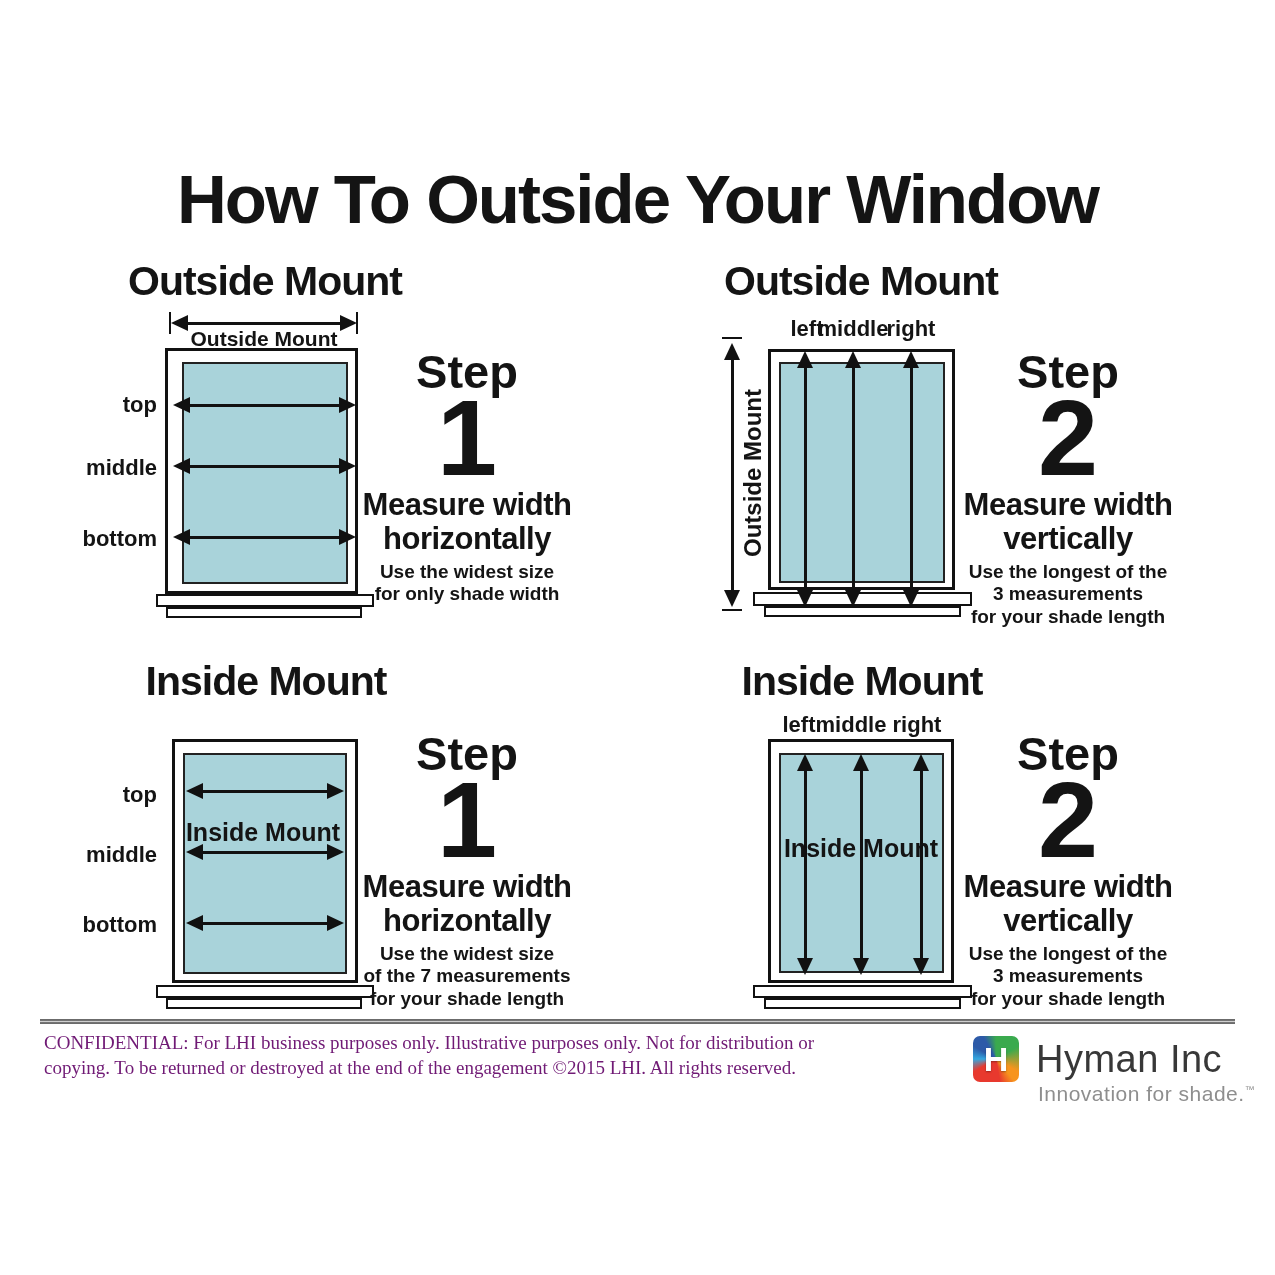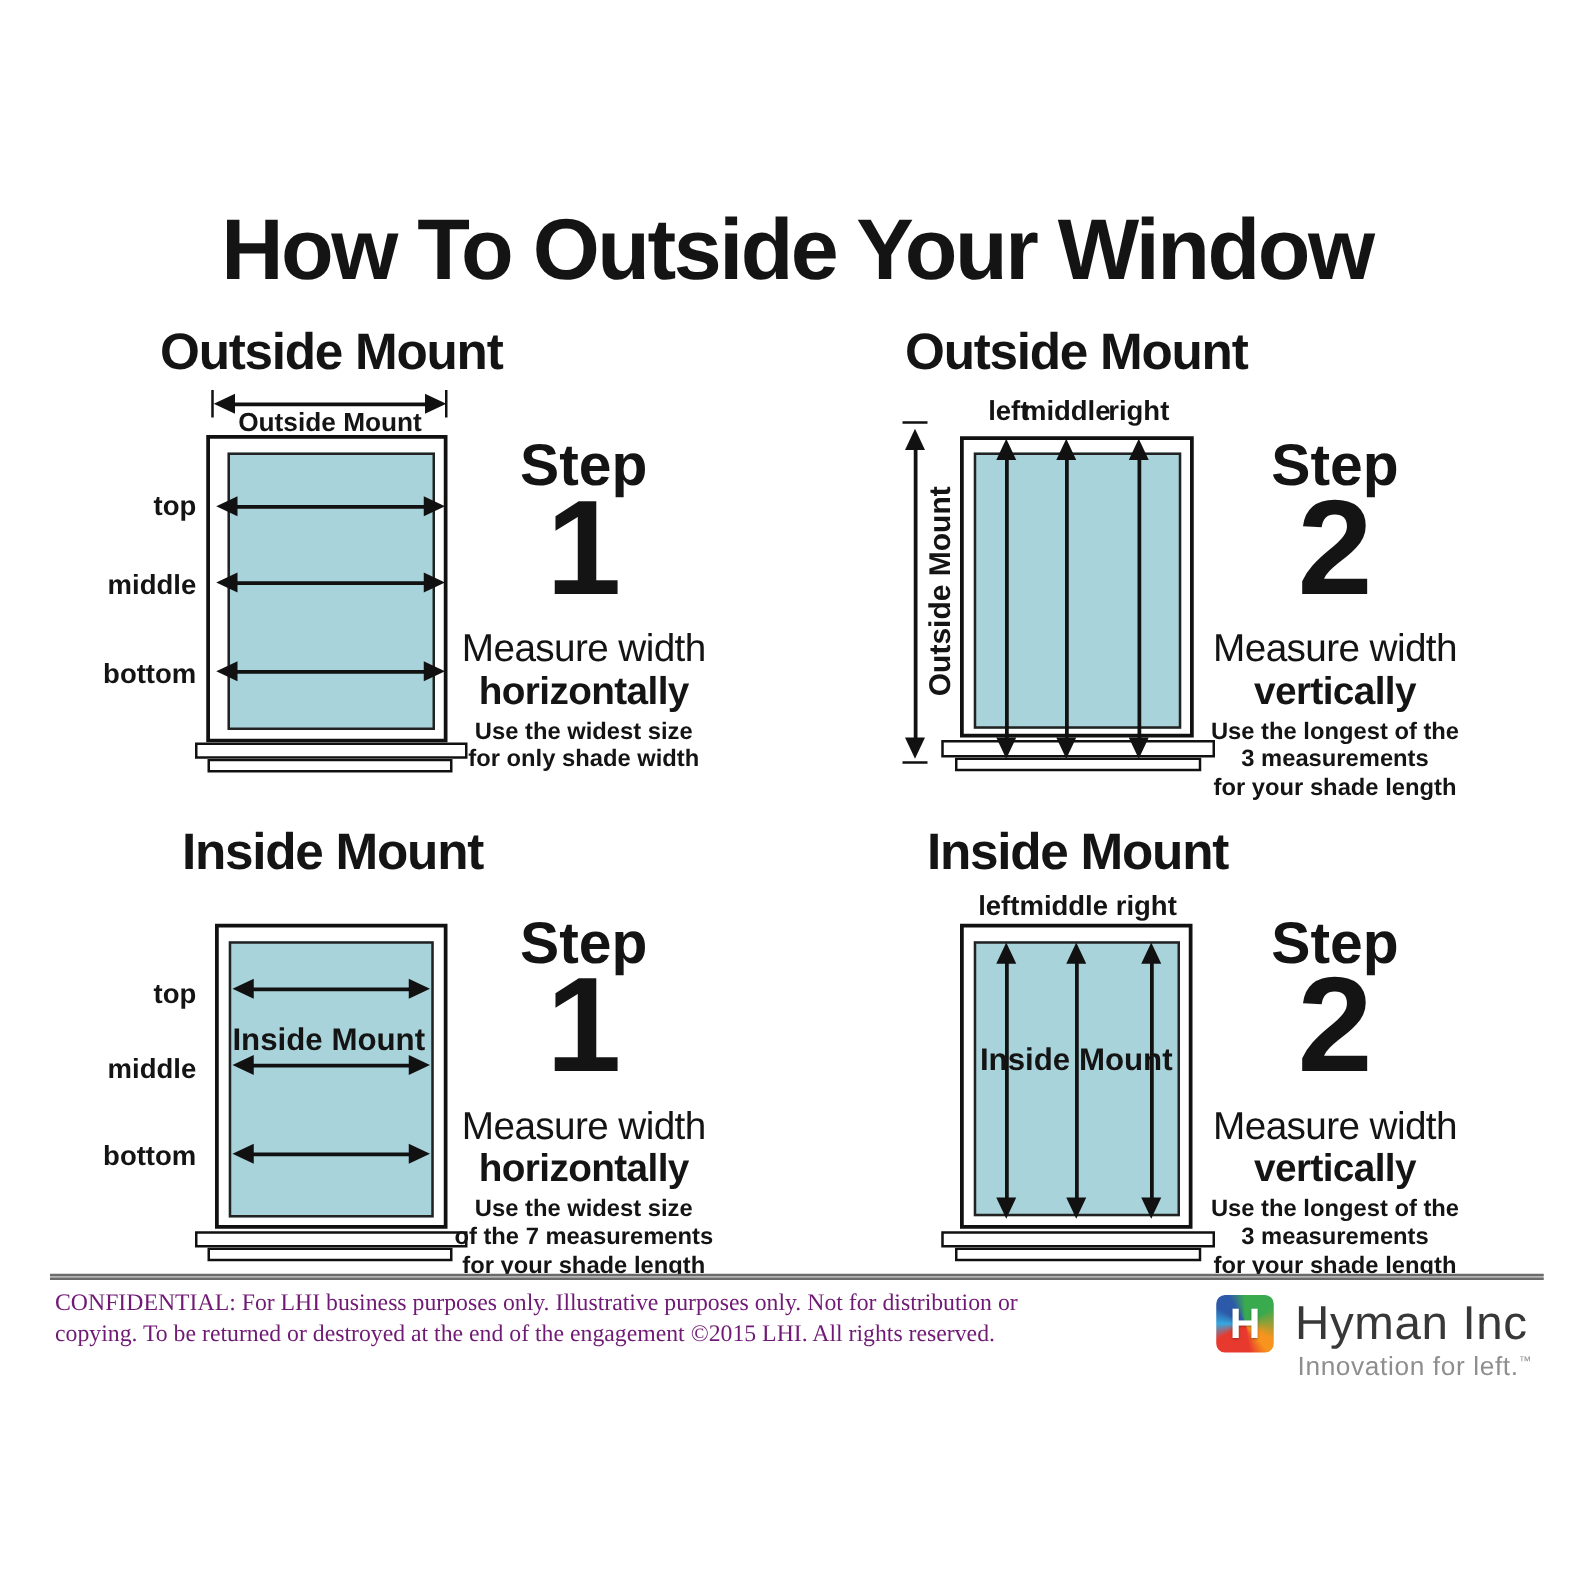--- a/index.html
+++ b/index.html
@@ -40,21 +40,21 @@
   .dim-label{font-size:21px;font-weight:bold;}
   .side-label{width:100px;text-align:right;font-size:22px;font-weight:bold;}
   .top-label{font-size:22px;font-weight:bold;}
   .inner-label{font-size:25px;font-weight:bold;}
   .rot-label{font-size:24px;font-weight:bold;transform:translate(-50%,-50%) rotate(-90deg);white-space:nowrap;}
 
   
   .step-block{text-align:center;transform:translateX(-50%);width:320px;}
   .step-word{font-size:47px;font-weight:bold;line-height:1;}
   .step-num{font-size:108px;font-weight:bold;line-height:0.8;}
-  .instr{font-size:31px;font-weight:normal;line-height:1.1;letter-spacing:-0.5px;margin-top:21px;}
+  .instr{font-size:31px;font-weight:bold;line-height:1.1;letter-spacing:-0.5px;margin-top:7px;}
   .instr2{font-size:31px;font-weight:bold;line-height:1.1;letter-spacing:-0.5px;}
   .note{font-size:19px;font-weight:bold;line-height:1.2;margin-top:4px;}
   .note2{font-size:19px;font-weight:bold;line-height:1.2;}
 
   
   .rule{left:40px;top:1019px;width:1195px;height:5px;
     background:linear-gradient(to bottom,#6b6b6b 28%,#cfcfcf 50%,#6b6b6b 72%);}
   .disclaimer{left:44px;font-family:"Liberation Serif",serif;font-size:19px;line-height:25px;color:#701a75;}
   .logo-icon{
     left:973px;top:1036px;width:46px;height:46px;border-radius:7px;
@@ -228,16 +228,16 @@
   <div class="abs disclaimer" style="top:1030px">
     <div>CONFIDENTIAL: For LHI business purposes only. Illustrative purposes only. Not for distribution or</div>
     <div>copying. To be returned or destroyed at the end of the engagement ©2015 LHI. All rights reserved.</div>
   </div>
 
   <div>
     <div class="abs logo-icon">
       <span class="logo-h">H</span>
     </div>
     <div class="abs logo-name">Hyman Inc</div>
-    <div class="abs logo-tag"><span>Innovation for left.</span><sup>™</sup></div>
+    <div class="abs logo-tag"><span>Innovation for shade.</span><sup>™</sup></div>
   </div>
 
 </div>
 
 </body></html>

